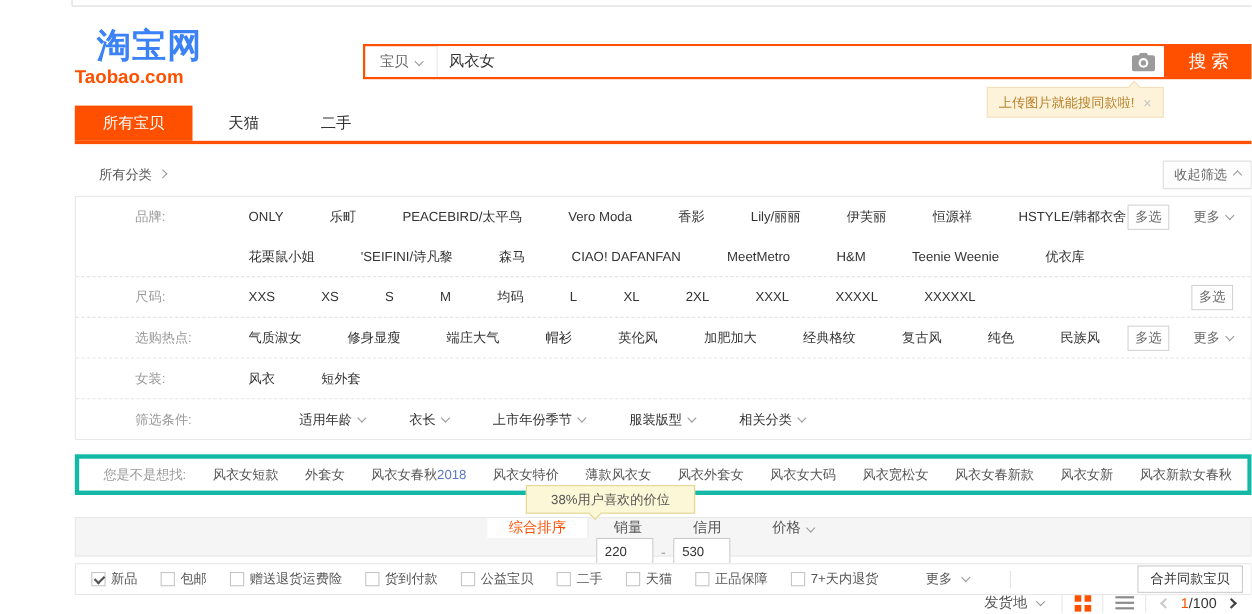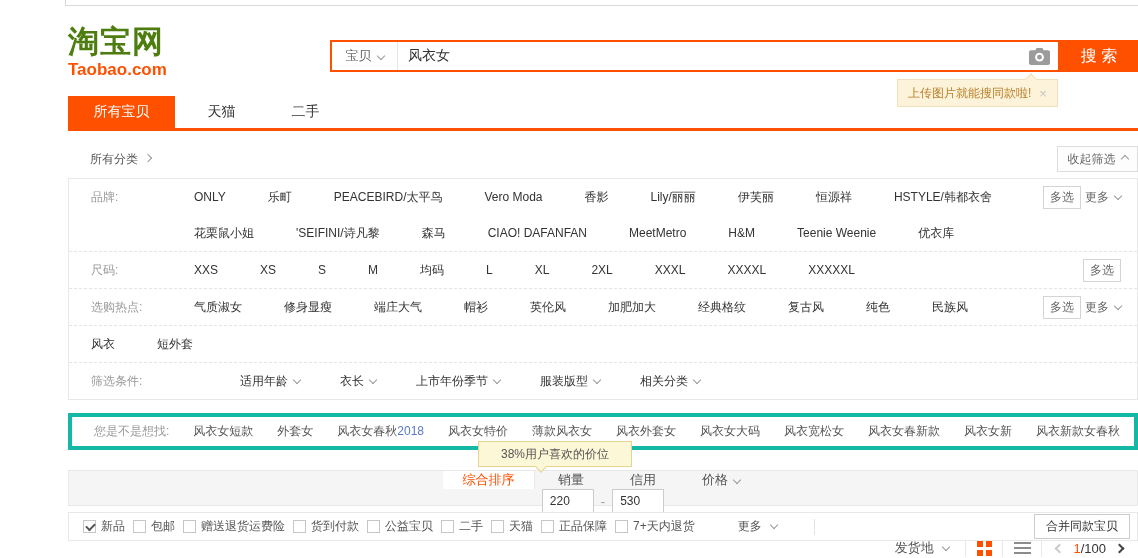--- a/index.html
+++ b/index.html
@@ -15,21 +15,21 @@
         transform:rotate(45deg); margin-left:6px; vertical-align:2px; }
   .cv.up { transform:rotate(-135deg); vertical-align:-1px; }
   .cv.right { transform:rotate(-45deg); margin-left:4px; }
 
   
   .top-rule { position:absolute; left:65px; right:0; top:5px; border-top:1px solid #d9d9d9; }
   .top-tick { position:absolute; left:65px; top:0; width:1px; height:5px; background:#d9d9d9; }
 
   
   .logo { position:absolute; left:68px; top:26px; cursor:pointer; }
-  .logo-cn { font-size:31px; font-weight:bold; color:#4d7c0f; letter-spacing:1px; line-height:1.05; }
+  .logo-cn { font-size:31px; font-weight:bold; color:#3b82f6; letter-spacing:1px; line-height:1.05;margin-left:20px; }
   .logo-en { font-size:17px; font-weight:bold; color:#ff5000; margin-top:1px; }
 
   
   .search-box { position:absolute; left:330px; top:40px; width:730px; height:32px;
     border:2px solid #ff5000; background:#fff; display:flex; align-items:stretch; }
   .scope { width:66px; display:flex; align-items:center; justify-content:center; color:#666; font-size:13px;
     border-right:1px solid #e5e5e5; cursor:pointer; }
   .search-input { flex:1; border:none; outline:none; font-size:14px; color:#333; padding:0 10px;
     font-family:"Liberation Sans","DejaVu Sans",sans-serif; }
   .cam-btn { width:38px; display:flex; align-items:center; justify-content:center; cursor:pointer; background:#fff; border:none; }
@@ -53,27 +53,27 @@
   
   .cat-row { position:absolute; left:68px; right:0; top:146px; height:26px; }
   .all-cat { position:absolute; left:22px; top:5px; color:#555; cursor:pointer; }
   .collapse-btn { position:absolute; right:0; top:0; width:81px; height:26px; border:1px solid #ddd; background:#fdfdfd;
     color:#666; display:flex; align-items:center; justify-content:center; cursor:pointer; }
 
   
   .filter-panel { position:absolute; left:68px; top:178px; width:1070px; border:1px solid #e8e8e8; background:#fff; }
   .frow { position:relative; display:flex; padding-left:22px; border-bottom:1px dashed #e5e5e5; }
   .frow:last-child { border-bottom:none;gap:46px; }
-  .flabel { width:103px; color:#999; height:36px; display:flex; align-items:center; flex-shrink:0; }
+  .flabel { width:103px; color:#999; height:36px; display:flex; align-items:center; flex-shrink:0;margin-left:32px; }
   .fbody { display:flex; flex-direction:column; padding-right:150px; }
   .fline { display:flex; column-gap:42px; height:36px; align-items:center; flex-wrap:nowrap; }
   .fline.drops { column-gap:40px; }
   .fopt { color:#333; white-space:nowrap; }
   .fdrop { color:#333; white-space:nowrap; }
-  .rtools { position:absolute; right:16px; top:0; height:36px; display:flex; align-items:center; gap:4px; }
+  .rtools { position:absolute; right:16px; top:0; height:36px; display:flex; align-items:center; gap:22px; }
   .multi { border:1px solid #d4d4d4; padding:2px 6px; color:#666; background:#fff; }
   .morelnk { color:#666; }
 
   
   .suggest-box { position:absolute; left:68px; top:413px; width:1070px; height:37px; border:4px solid #14b8a6;
     display:flex; align-items:center; padding-left:22px; background:#fff; }
   .sug-label { color:#999; margin-right:24px; flex-shrink:0; }
   .sug-list { display:flex; column-gap:24px; white-space:nowrap; }
   .sug { color:#555; }
   .sugnum { color:#5c78c7; }
@@ -247,20 +247,21 @@
             <a class="fopt">纯色</a>
             <a class="fopt">民族风</a>
           </div>
         </div>
         <div class="rtools">
           <a class="multi">多选</a>
           <a class="morelnk">更多<i class="cv"></i></a>
         </div>
       </div>
       <div class="frow">
+        <span class="flabel">女装:</span>
         <div class="fbody">
           <div class="fline">
             <a class="fopt">风衣</a>
             <a class="fopt">短外套</a>
           </div>
         </div>
       </div>
       <div class="frow">
         <span class="flabel">筛选条件:</span>
         <div class="fbody">
@@ -350,21 +351,21 @@
         <i class="pcv prev"></i>
         <span>
           <span class="pcur">1</span><span class="prest">/100</span>
         </span>
         <i class="pcv next"></i>
       </div>
     </div>
   </div>
 
   <div class="check-bar">
-    <span style="display:flex;align-items:center;column-gap:8px;">
+    <span style="display:flex;align-items:center;column-gap:21px;">
         <label class="cbitem">
           <span class="cb checked"></span>
           <span class="cblabel">新品</span>
         </label>
         <label class="cbitem">
           <span class="cb"></span>
           <span class="cblabel">包邮</span>
         </label>
         <label class="cbitem">
           <span class="cb"></span>

